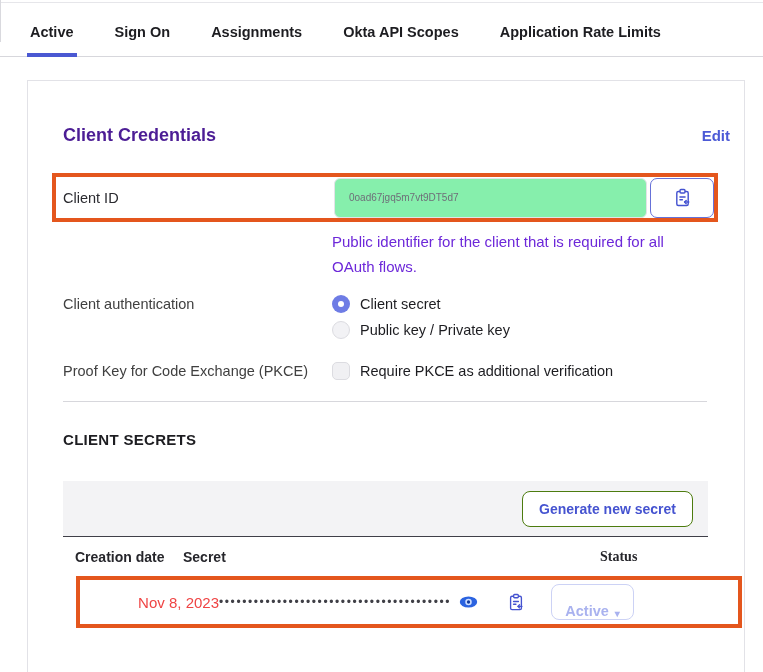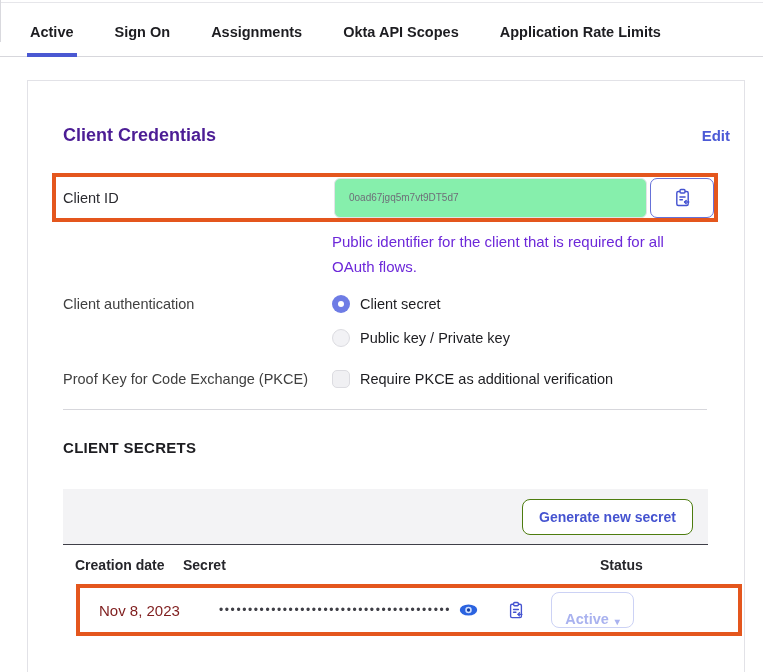--- a/index.html
+++ b/index.html
@@ -33,44 +33,44 @@
   .clientid-label { width: 269px; }
   .input-group { display: flex; align-items: center; gap: 3px; }
   .text-input { width: 313px; height: 40px; background: #86efac; border: 1px solid #e3e3e8; border-radius: 6px; display: flex; align-items: center; padding-left: 14px; font-size: 10px; color: #6e6e78; }
   .copy-btn { width: 64px; height: 40px; background: #fff; border: 1px solid #6671d8; border-radius: 7px; display: flex; align-items: center; justify-content: center; cursor: pointer; }
 
   .help-text { margin: 7px 0 0 304px; font-size: 15px; line-height: 25px; color: #6d28d9; }
 
   
   .form-row { display: flex; margin: 16px 0 0 35px; }
   .row-label { width: 269px; font-size: 14.5px; color: #404040; padding-top: 1px; }
-  .choice-list { display: flex; flex-direction: column; gap: 16px; }
+  .choice-list { display: flex; flex-direction: column; gap: 8px; }
   .choice { display: flex; align-items: center; gap: 10px; }
   .choice-label { font-size: 14.5px; color: #1d1d21; }
   .radio { width: 18px; height: 18px; border-radius: 50%; position: relative; flex: none; cursor: pointer; }
   .radio.selected { background: #6e7ce5; }
   .radio.selected::after { content: ""; position: absolute; left: 6px; top: 6px; width: 6px; height: 6px; border-radius: 50%; background: #fff; }
   .radio.unselected { background: #f2f2f5; border: 1px solid #dcdce1; }
   .checkbox { width: 18px; height: 18px; border-radius: 5px; background: #f0f0f3; border: 1px solid #dcdce1; flex: none; cursor: pointer; }
 
   .divider { margin: 21px 37px 0 35px; border-top: 1px solid #d7d7dc; }
 
   .secrets-title { margin: 29px 0 0 35px; font-size: 15px; font-weight: 700; letter-spacing: 0.3px; color: #1d1d21; }
 
   
   .table { margin: 33px 0 0 35px; width: 645px; }
   .table-toolbar { height: 56px; background: #f3f3f5; border-bottom: 1px solid #3f3f48; display: flex; align-items: center; justify-content: flex-end; padding-right: 15px; }
   .generate-btn { background: #fff; border: 1px solid #4d7c0f; border-radius: 8px; padding: 9px 16px; font-size: 14px; font-weight: 700; color: #4553d0; font-family: "Liberation Sans", sans-serif; cursor: pointer; }
   .thead { display: flex; align-items: center; height: 39px; font-size: 14px; font-weight: 600; color: #26262b; }
   .th-date { width: 120px; padding-left: 12px; }
   .th-secret { width: 417px; }
-  .th-status { width: 96px; }
+  .th-status { width: 96px; font-family: Liberation Serif, serif; }
 
   .secret-row-box { margin-top: 0; height: 52px; display: flex; align-items: center; padding-left: 19px; margin-left: 13px; }
-  .cell-date { width: 120px; font-size: 15px; color: #7f1d1d; }
+  .cell-date { width: 120px; font-size: 15px; color: #ef4444; text-align: right; }
   .secret-dots { font-size: 12px; letter-spacing: 1.6px; color: #3f3f46; white-space: nowrap; }
   .eye-btn { margin-left: 8px; width: 22px; height: 18px; display: flex; align-items: center; cursor: pointer; }
   .row-copy-btn { margin-left: 26px; width: 22px; height: 20px; display: flex; align-items: center; cursor: pointer; background: none; border: none; }
   .status-btn { margin-left: 22px; width: 83px; height: 36px; background: #fff; border: 1px solid #ccd2f5; border-radius: 8px; display: flex; align-items: flex-end; justify-content: center; gap: 6px; font-size: 14.5px; font-weight: 700; color: #a9b2ef; cursor: pointer; }
   .status-caret { font-size: 10px; color: #a9b2ef; }
 </style>
 </head>
 <body>
 
 <div class="top-hairline"></div>

